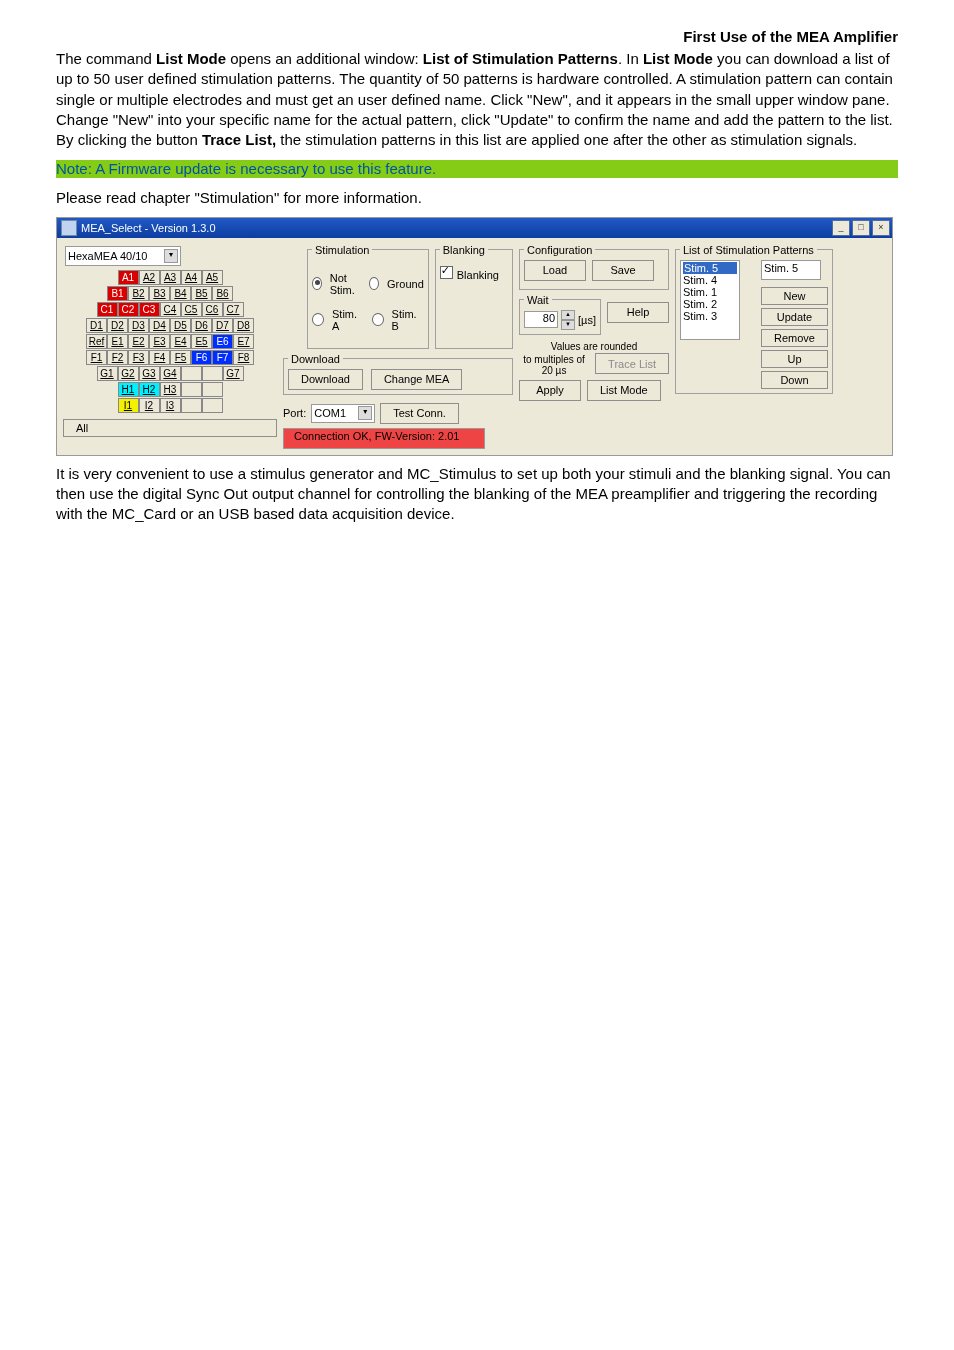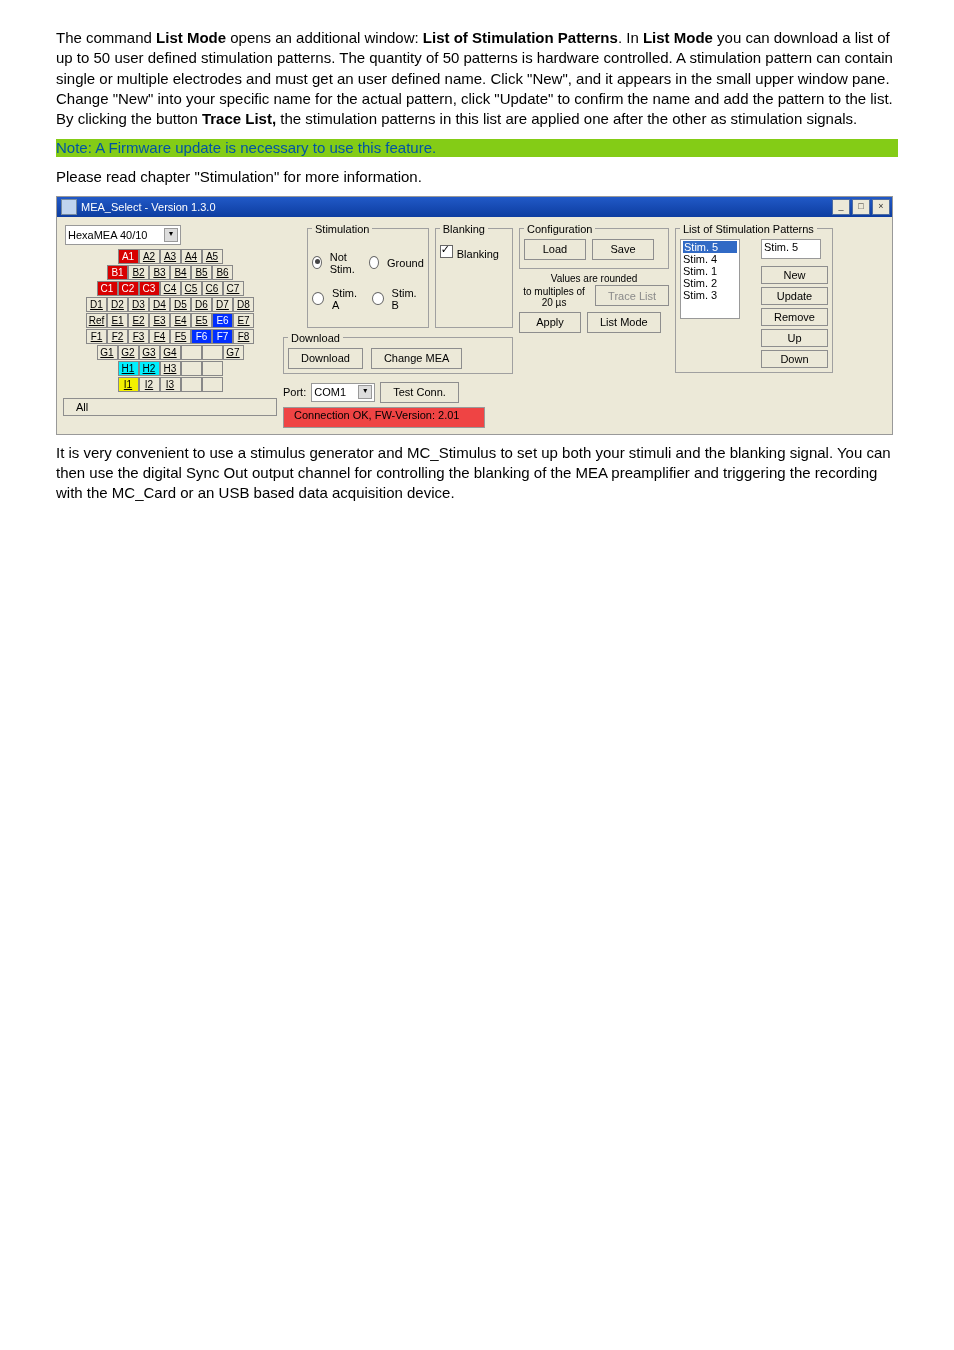--- a/index.html
+++ b/index.html
@@ -150,20 +150,21 @@
   .listbox{border:1px solid #999;background:#fff;width:54px;height:76px;padding:1px 2px;font-size:11px;overflow:hidden;}
   .listbox .sel{background:#316ac5;color:#fff;padding:0 1px;}
   .patname{border:1px solid #999;background:#fff;height:16px;width:54px;font-size:11px;padding:1px 2px;margin-bottom:4px;text-align:left;}
   .pat-btns{display:flex;flex-direction:column;gap:3px;}
   .all-btn{margin:6px auto 4px auto;display:block;}
 </style>
 </head>
 <body>
 
 <div class="page">
+  <div class="hdr">First Use of the MEA Amplifier</div>
 
   <div class="body-text">
     <span>The command </span><span class="bold">List Mode</span><span> opens an additional window: </span><span class="bold">List of Stimulation Patterns</span><span>. In </span><span class="bold">List Mode</span><span> you can download a list of up to 50 user defined stimulation patterns. The quantity of 50 patterns is hardware controlled. A stimulation pattern can contain single or multiple electrodes and must get an user defined name. Click "New", and it appears in the small upper window pane. Change "New" into your specific name for the actual pattern, click "Update" to confirm the name and add the pattern to the list. By clicking the button </span><span class="bold">Trace List,</span><span> the stimulation patterns in this list are applied one after the other as stimulation signals.</span>
   </div>
 
   <div class="note-band">
     <span class="note-text">Note: A Firmware update is necessary to use this feature.</span>
   </div>
 
   <div class="body-text">Please read chapter "Stimulation" for more information.</div>
@@ -319,20 +320,34 @@
       </div>
 
       <div class="cfg-col">
         <fieldset class="gb">
           <legend>Configuration</legend>
           <div class="cfg-row">
             <span class="btn">Load</span>
             <span class="btn">Save</span>
           </div>
         </fieldset>
+        <div style="display:flex;gap:6px;">
+          <fieldset class="gb" style="width:88px;">
+            <legend>Wait</legend>
+            <div class="spinner">
+              <span class="spin-in">80</span>
+              <div class="spin-btns">
+                <span class="spin-btn">▲</span>
+                <span class="spin-btn">▼</span>
+              </div>
+              <span>[µs]</span>
+            </div>
+          </fieldset>
+          <span class="btn" style="align-self:flex-start;margin-top:8px;">Help</span>
+        </div>
         <div class="hint">Values are rounded</div>
         <div style="display:flex;gap:6px;align-items:center;">
           <div class="hint" style="flex:1;">to multiples of 20 µs</div>
           <span class="btn dis">Trace List</span>
         </div>
         <div style="display:flex;gap:6px;margin-top:4px;justify-content:flex-start;text-align:right;">
           <span class="btn">Apply</span>
           <span class="btn">List Mode</span>
         </div>
       </div>

